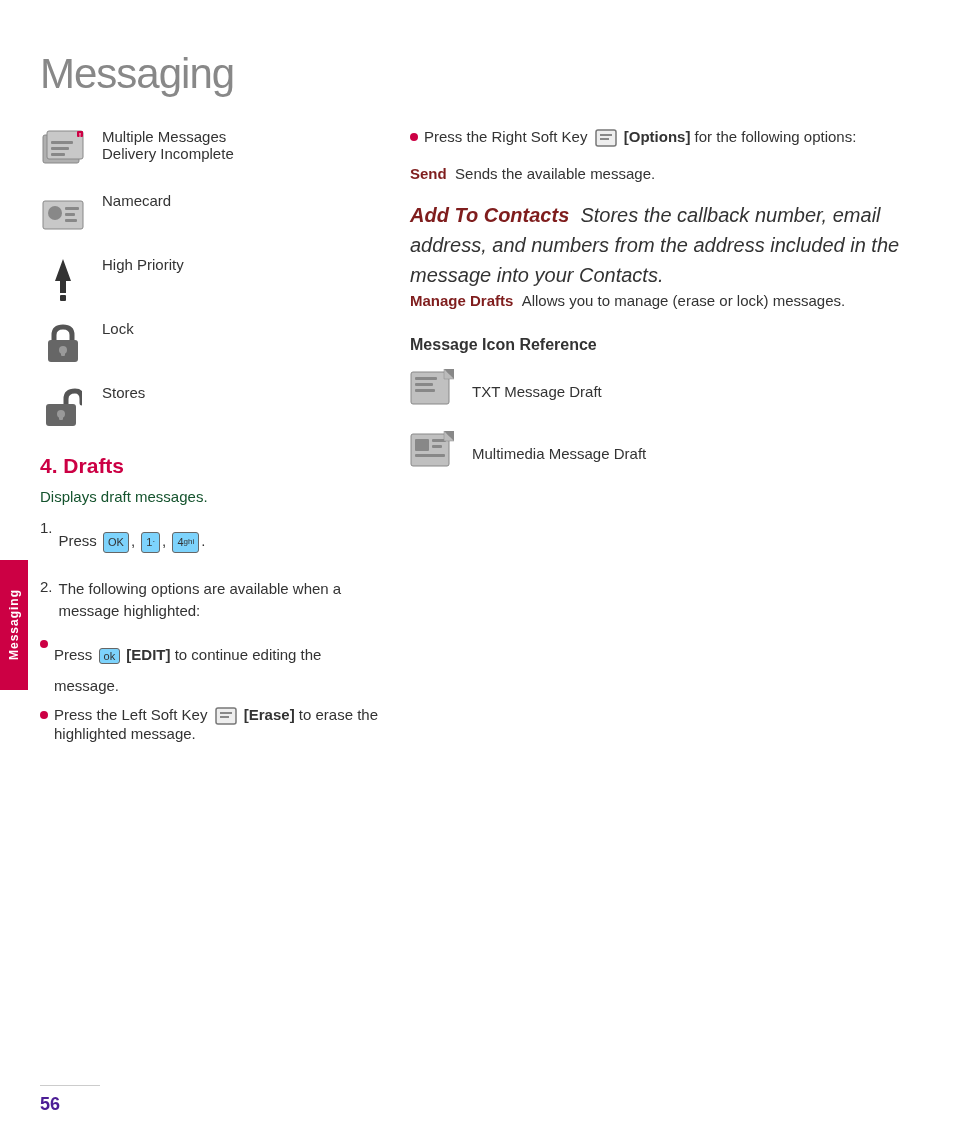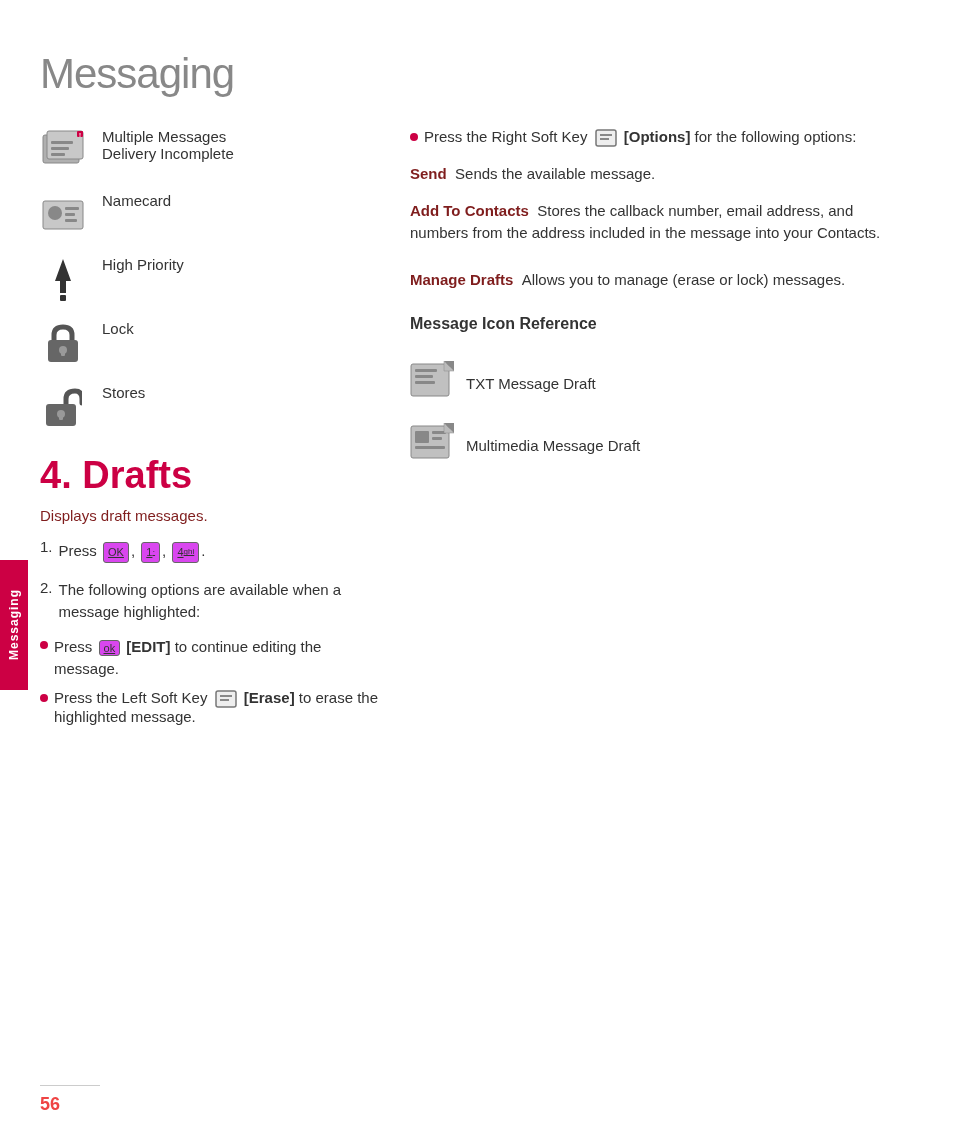--- a/index.html
+++ b/index.html
@@ -91,30 +91,30 @@
       justify-content: center;
     }
 
     .icon-label {
       font-size: 15px;
       color: #333;
     }
 
     
     .section-heading {
-      font-size: 38px;
+      font-size: 21px;
       font-weight: bold;
       color: #cc0044;
       margin-top: 24px;
       margin-bottom: 10px;
     }
 
     .section-intro {
       font-size: 15px;
-      color: #7f1d1d;
+      color: #14532d;
       margin-bottom: 14px;
     }
 
     
     .step {
       display: flex;
       gap: 6px;
       font-size: 15px;
       color: #333;
       margin-bottom: 12px;
@@ -127,26 +127,25 @@
 
     
     .key-icon {
       display: inline-flex;
       align-items: center;
       justify-content: center;
       border: 1.5px solid #666;
       border-radius: 3px;
       padding: 1px 4px;
       font-size: 11px;
-      background: #d946ef;
-      color: #333;
-      margin: 4px 2px;
+      background: #7dd3fc;
+      color: #333;
+      margin: 13px 2px;
       vertical-align: middle;
       white-space: nowrap;
-      text-decoration: underline;
     }
 
     
     .bullet-list {
       list-style: none;
       padding: 0;
       margin-left: 0;
     }
 
     .bullet-item {
@@ -182,38 +181,38 @@
       color: #7f1d1d;
       font-weight: bold;
     }
 
     
     .msg-icon-ref-heading {
       font-size: 16px;
       font-weight: bold;
       color: #333;
       margin-top: 20px;
-      margin-bottom: 27px;
+      margin-bottom: 14px;
     }
 
     .msg-icon-row {
       display: flex;
       align-items: center;
       margin-bottom: 16px;
-      gap: 10px;
+      gap: 16px;
     }
 
     
     .page-number {
       position: absolute;
       bottom: 30px;
       left: 40px;
       font-size: 18px;
       font-weight: bold;
-      color: #ef4444;
+      color: #4c1d95;
       border-top: 1px solid #ccc;
       padding-top: 8px;
       width: 60px;
     }
 
     
     .svg-icon {
       width: 44px;
       height: 44px;
     }
@@ -367,21 +366,21 @@
               for the following options:
             </span>
           </li>
         </ul>
 
         <p style="font-size:15px; color:#333; margin-bottom:14px; line-height:1.5;">
           <span class="pink-label">Send</span>
           &nbsp;<span>Sends the available message.</span>
         </p>
 
-        <p style="font-size:15px; color:#333; margin-bottom:24px; line-height:1.5;">
+        <p style="font-size:20px; color:#333; margin-bottom:0; line-height:1.5;font-style:italic;">
           <span class="pink-label">Add To Contacts</span>
           &nbsp;<span>Stores the callback number, email address, and numbers from the address included in the message into your Contacts.</span>
         </p>
 
         <p style="font-size:15px; color:#333; margin-bottom:24px; line-height:1.5;">
           <span class="pink-label">Manage Drafts</span>
           &nbsp;<span>Allows you to manage (erase or lock) messages.</span>
         </p>
 
         <div>

